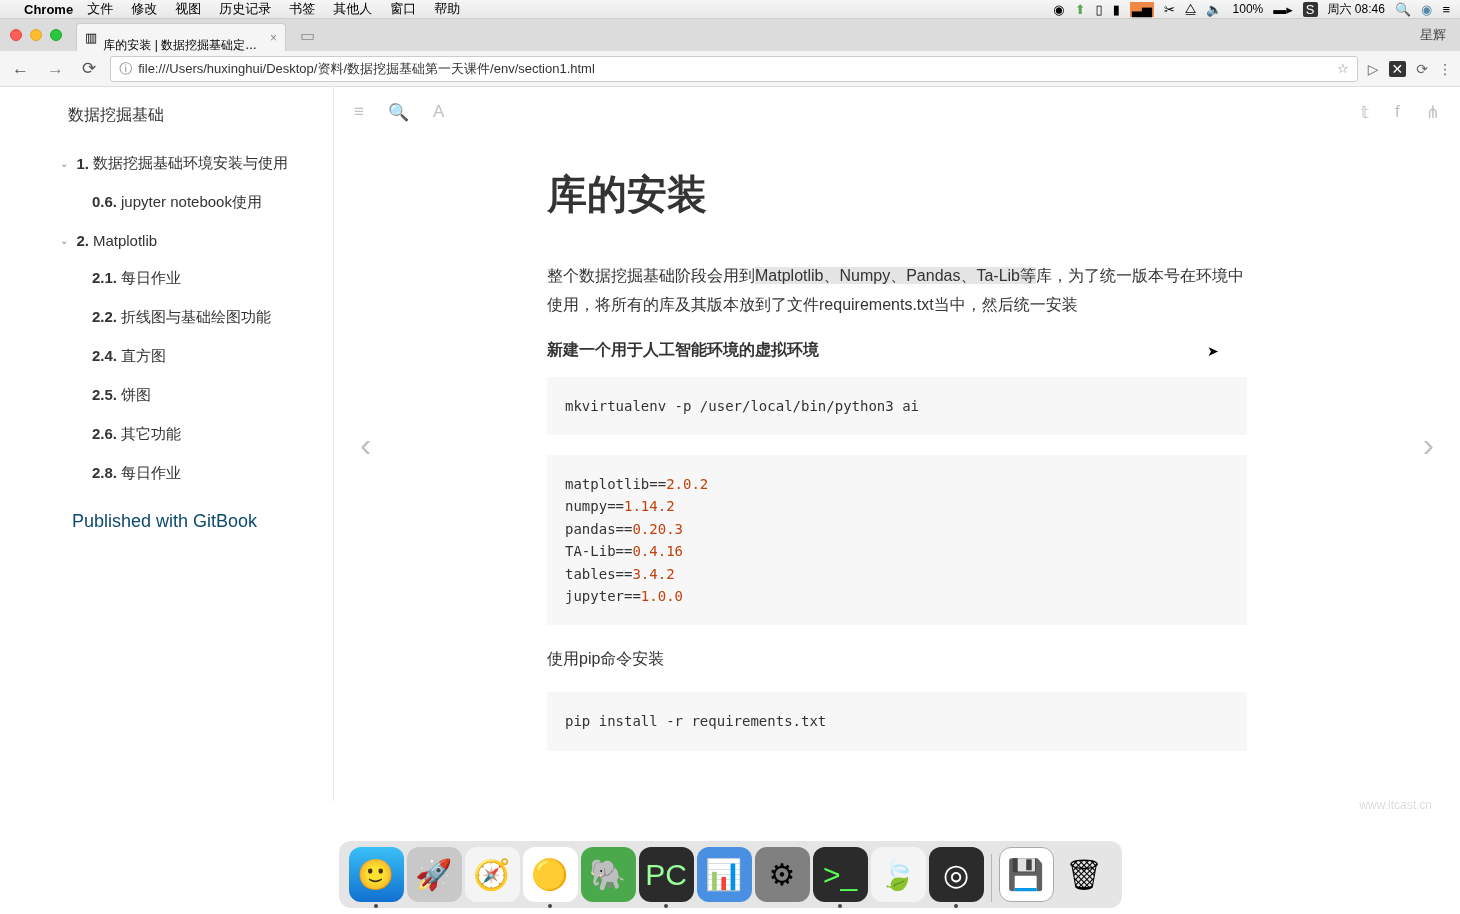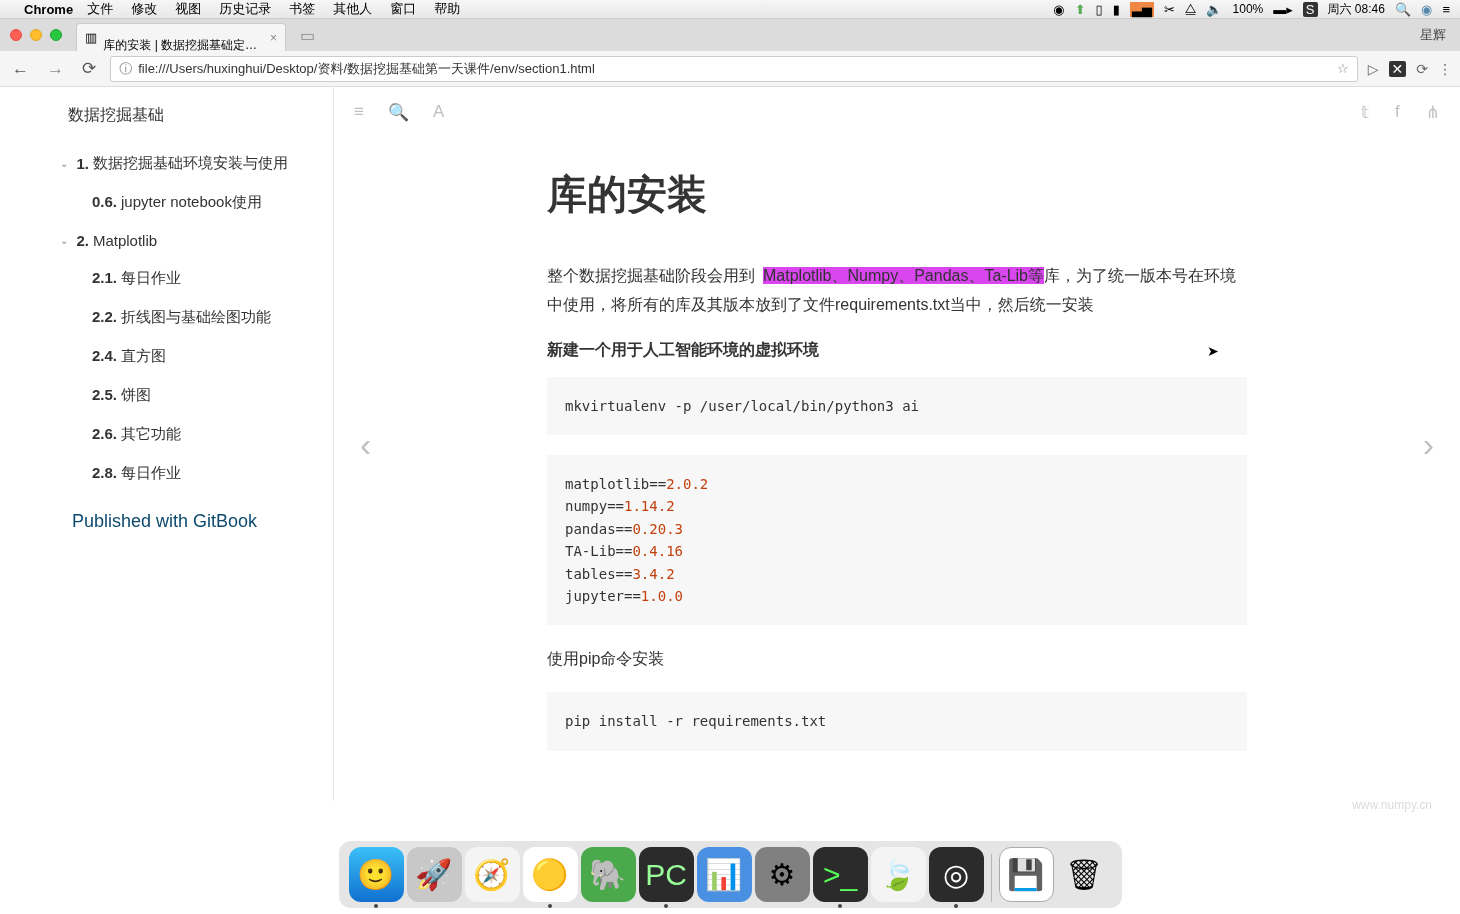--- a/index.html
+++ b/index.html
@@ -51,21 +51,21 @@
     .nav-item .num { font-weight: 600; margin-right: 4px; }
     .published { padding: 18px 28px; font-size: 18px; color: #0c4a6e; }
     
     
     .doc-wrap { flex: 1; position: relative; overflow-y: auto; }
     .doc-toolbar { height: 50px; display: flex; align-items: center; padding: 0 20px; gap: 24px; color: #c0c0c0; font-size: 17px; }
     .doc-toolbar .right-icons { margin-left: auto; display: flex; gap: 26px; }
     .doc-content { max-width: 740px; margin: 0 auto; padding: 30px 20px; color: #333; }
     .doc-content h1 { font-size: 40px; font-weight: 700; margin-bottom: 40px; }
     .doc-content p { font-size: 16px; line-height: 1.8; margin-bottom: 18px; }
-    .highlight { background: #d946ef; margin-left: 8px; }
+    .highlight { background: #e5e5e5; }
     .doc-content h4 { font-size: 16px; font-weight: 700; margin: 20px 0 16px; }
     pre { background: #f7f7f7; padding: 18px; font-family: "Menlo", monospace; font-size: 14px; margin-bottom: 20px; overflow-x: auto; line-height: 1.6; }
     pre .num-lit { color: #c2410c; }
     .nav-arrow { position: absolute; top: 50%; transform: translateY(-50%); font-size: 34px; color: #c0c0c0; cursor: pointer; padding: 10px; }
     .nav-arrow.left { left: 16px; }
     .nav-arrow.right { right: 16px; }
     .cursor-ptr { position: absolute; left: 680px; top: 206px; font-size: 14px; color: #000; pointer-events: none; }
     
     
     .dock-wrap { position: absolute; bottom: 0; left: 0; right: 0; height: 108px; display: flex; justify-content: center; align-items: flex-end; pointer-events: none; }
@@ -197,21 +197,21 @@
 <span>pandas==</span><span class="num-lit">0.20.3</span>
 <span>TA-Lib==</span><span class="num-lit">0.4.16</span>
 <span>tables==</span><span class="num-lit">3.4.2</span>
 <span>jupyter==</span><span class="num-lit">1.0.0</span></pre>
       <p>使用pip命令安装</p>
       <pre><code>pip install -r requirements.txt</code></pre>
     </div>
   </div>
 </div>
 
-<div class="watermark">www.numpy.cn</div>
+<div class="watermark">www.itcast.cn</div>
 
 <div class="dock-wrap">
   <div class="dock">
     <div class="dock-icon" style="background:linear-gradient(#3ac0f7,#1070d0)">🙂<div class="dock-indicator"></div></div>
     <div class="dock-icon" style="background:#c8c8c8">🚀</div>
     <div class="dock-icon" style="background:#f4f4f4">🧭</div>
     <div class="dock-icon" style="background:#fff">🟡<div class="dock-indicator"></div></div>
     <div class="dock-icon" style="background:#4aa94a">🐘</div>
     <div class="dock-icon" style="background:#2b2b2b;color:#9f9">PC<div class="dock-indicator"></div></div>
     <div class="dock-icon" style="background:#4a90e2">📊</div>

